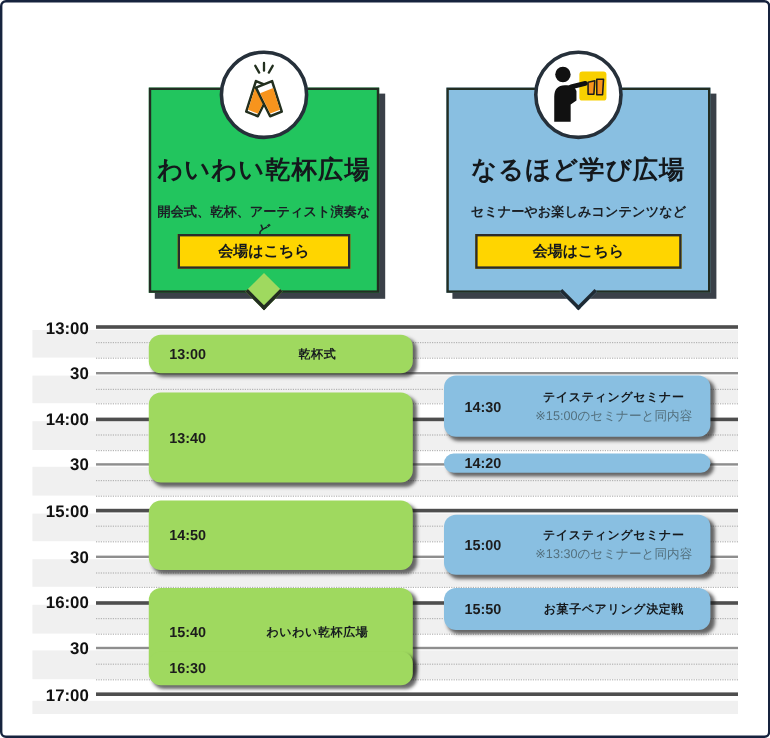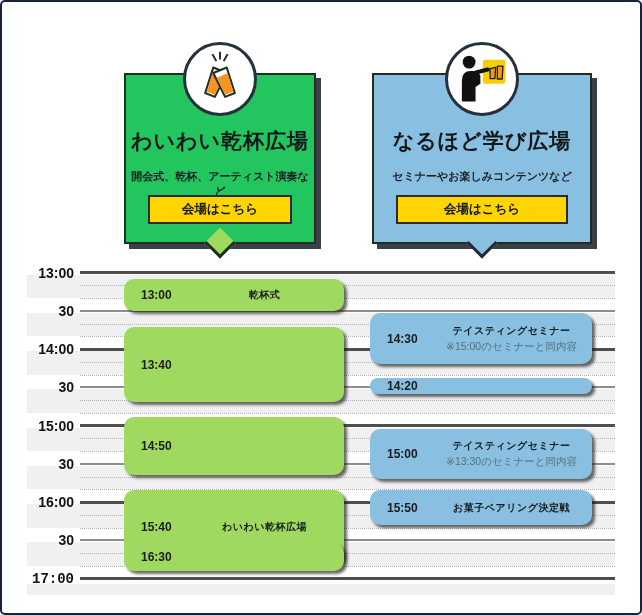--- a/index.html
+++ b/index.html
@@ -139,21 +139,21 @@
       <div class="tlabel" style="top: 377.25px;">30</div>
       <div class="tline hour" style="top: 422px;"></div>
       <div class="tlabel" style="top: 415.5px;">15:00</div>
       <div class="tline half" style="top: 460.75px;"></div>
       <div class="tlabel" style="top: 453.75px;">30</div>
       <div class="tline hour" style="top: 498.5px;"></div>
       <div class="tlabel" style="top: 492px;">16:00</div>
       <div class="tline half" style="top: 537.25px;"></div>
       <div class="tlabel" style="top: 530.25px;">30</div>
       <div class="tline hour" style="top: 575px;"></div>
-      <div class="tlabel" style="top: 568.5px; font-family: Liberation Mono, monospace;">17:00</div>
+      <div class="tlabel" style="top: 568.5px;">17:00</div>
       <div class="event green" style="top: 277px; height: 32px;">
         <span class="ev-time">13:00</span>
         <span class="ev-main">
           <span class="ev-title">乾杯式</span>
         </span>
       </div>
       <div class="event green" style="top: 325px; height: 75px;">
         <span class="ev-time">13:40</span>
       </div>
       <div class="event green" style="top: 415px; height: 58px;">

